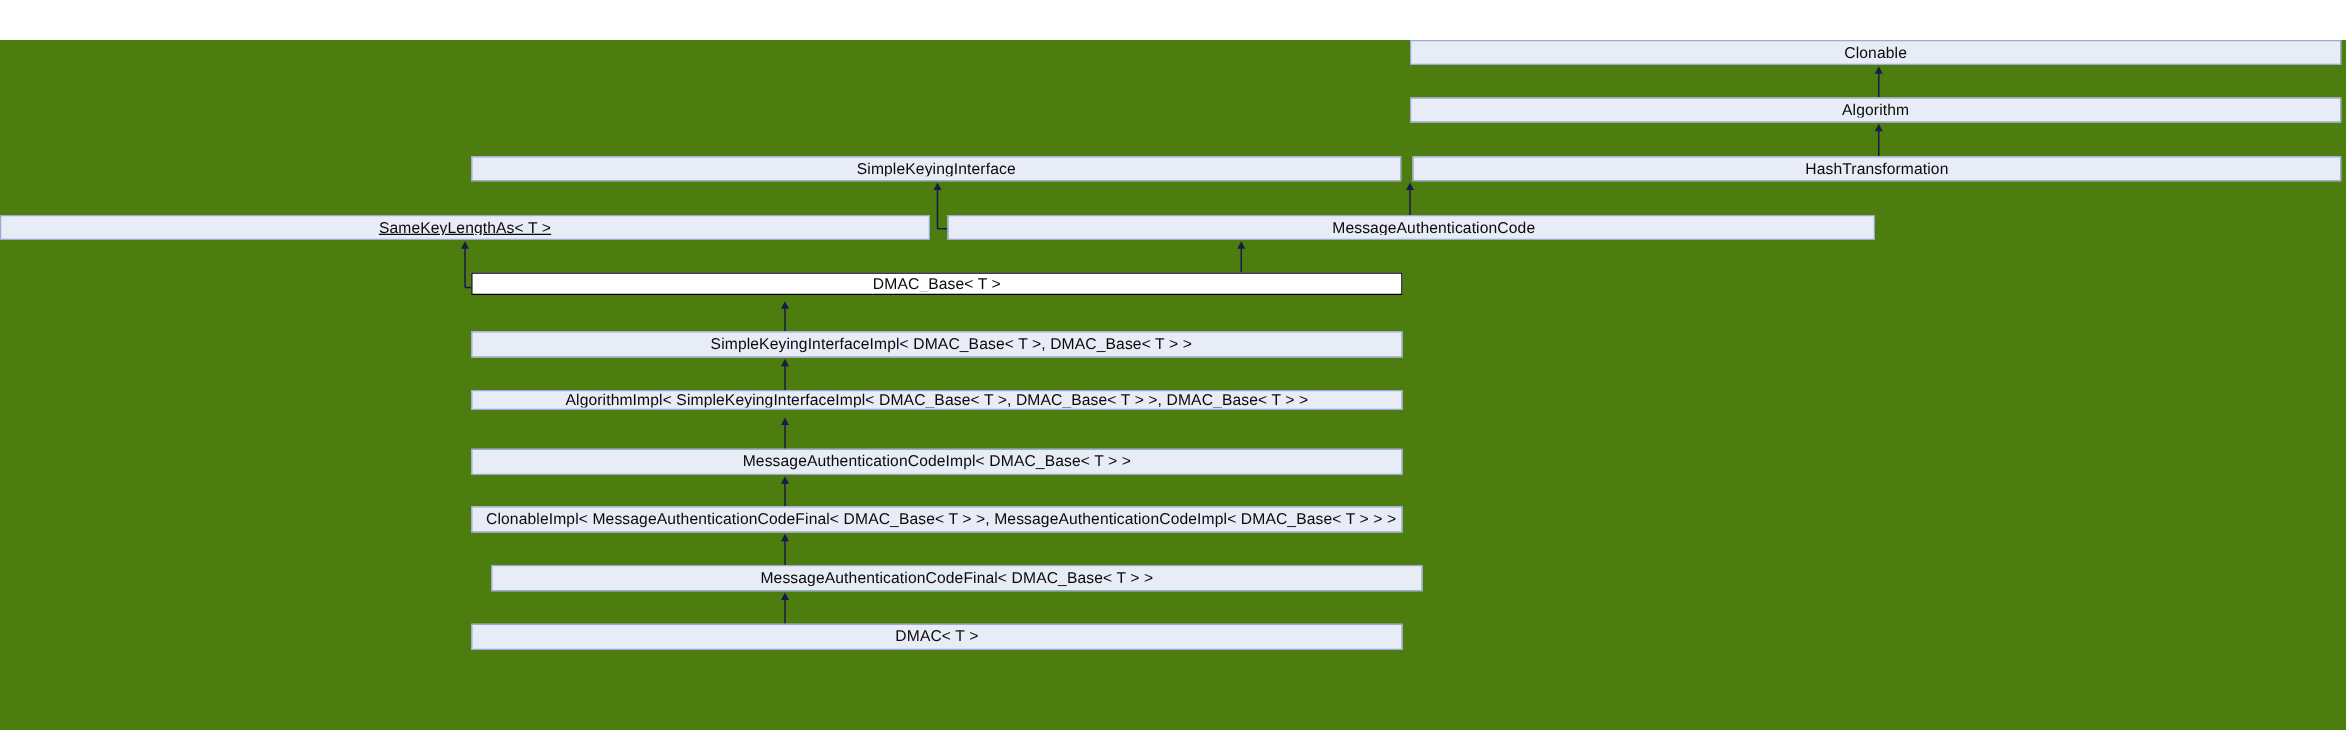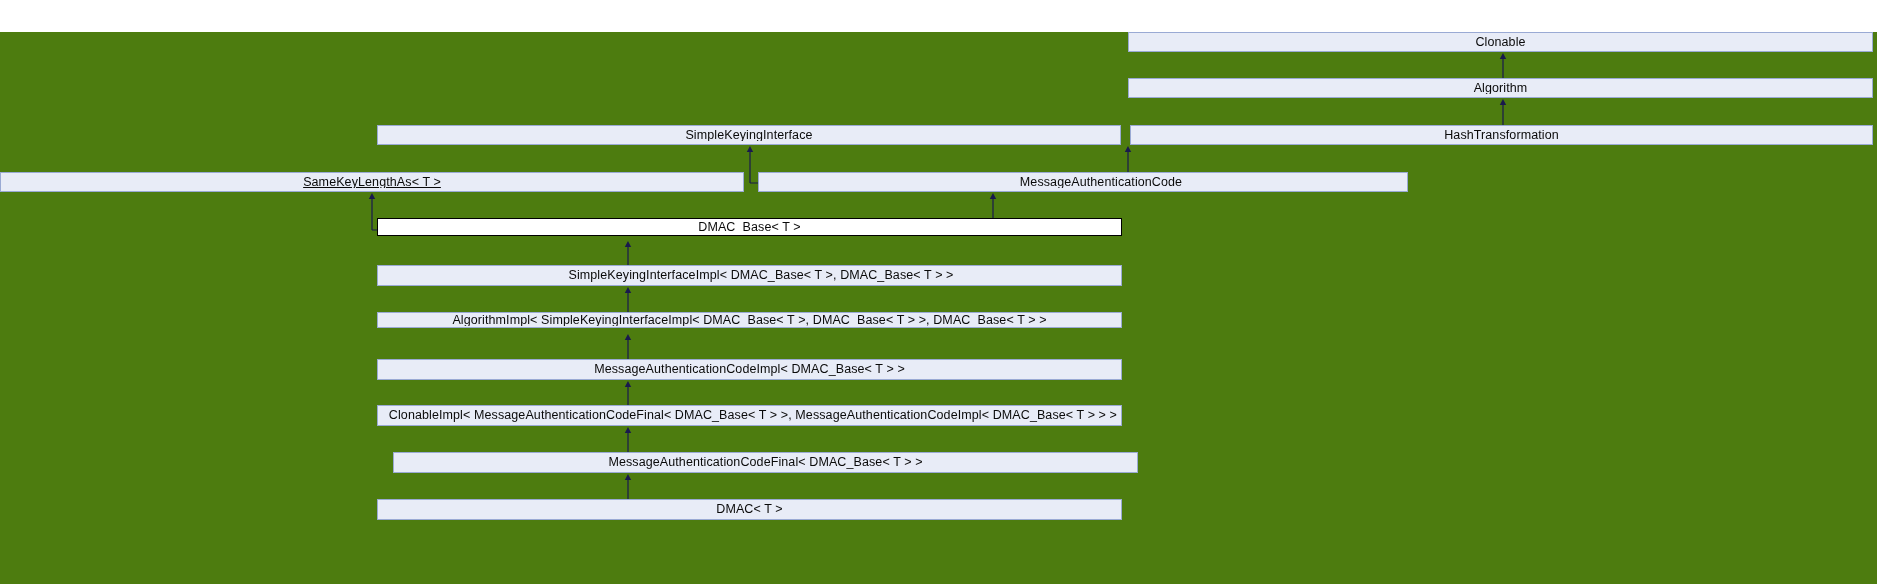--- a/index.html
+++ b/index.html
@@ -116,21 +116,21 @@
       </div>
       <div class="node" style="left: 377px; top: 93px; width: 744px; height: 20px;">
         <span class="label">SimpleKeyingInterface</span>
       </div>
       <div class="node" style="left: 1130px; top: 93px; width: 743px; height: 20px;">
         <span class="label">HashTransformation</span>
       </div>
       <div class="node" style="left: 0px; top: 140px; width: 744px; height: 20px; text-decoration: underline;">
         <span class="label">SameKeyLengthAs&lt; T &gt;</span>
       </div>
-      <div class="node" style="left: 758px; top: 140px; width: 650px; height: 20px; padding-left: 36px;">
+      <div class="node" style="left: 758px; top: 140px; width: 742px; height: 20px; padding-left: 36px;">
         <span class="label">MessageAuthenticationCode</span>
       </div>
       <div class="node current" style="left: 377px; top: 186px; width: 745px; height: 18px;">
         <span class="label">DMAC_Base&lt; T &gt;</span>
       </div>
       <div class="node" style="left: 377px; top: 233px; width: 745px; height: 21px; padding-left: 23px;">
         <span class="label">SimpleKeyingInterfaceImpl&lt; DMAC_Base&lt; T &gt;, DMAC_Base&lt; T &gt; &gt;</span>
       </div>
       <div class="node" style="left: 377px; top: 280px; width: 745px; height: 16px;">
         <span class="label">AlgorithmImpl&lt; SimpleKeyingInterfaceImpl&lt; DMAC_Base&lt; T &gt;, DMAC_Base&lt; T &gt; &gt;, DMAC_Base&lt; T &gt; &gt;</span>

